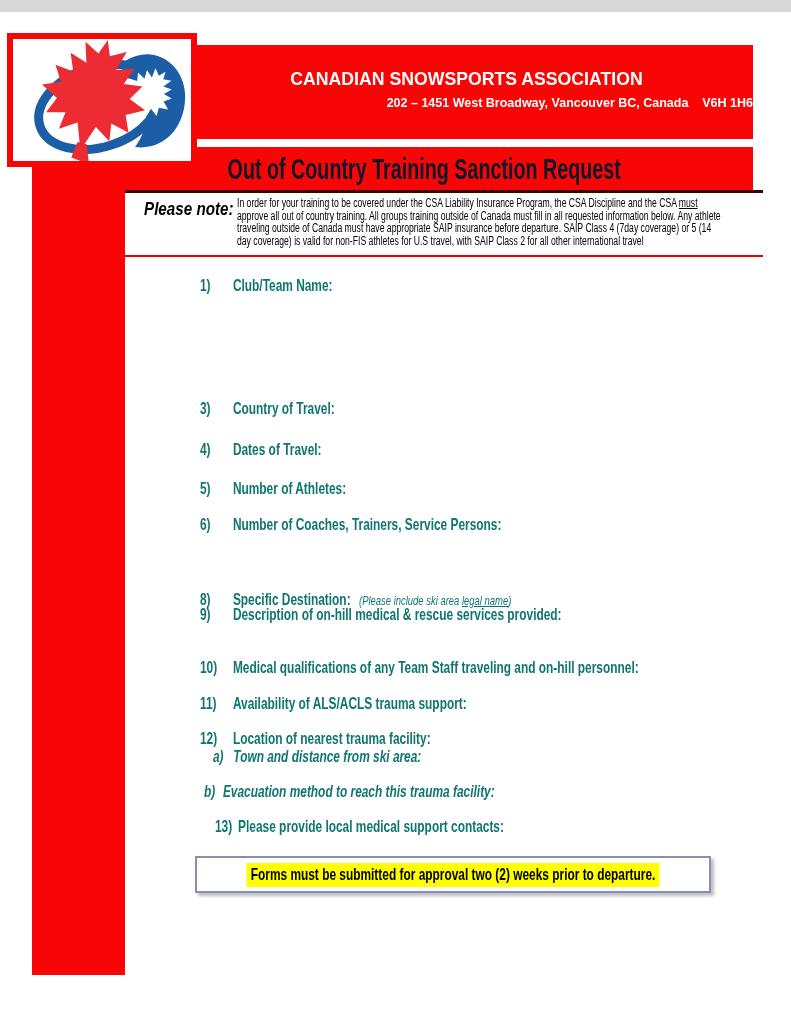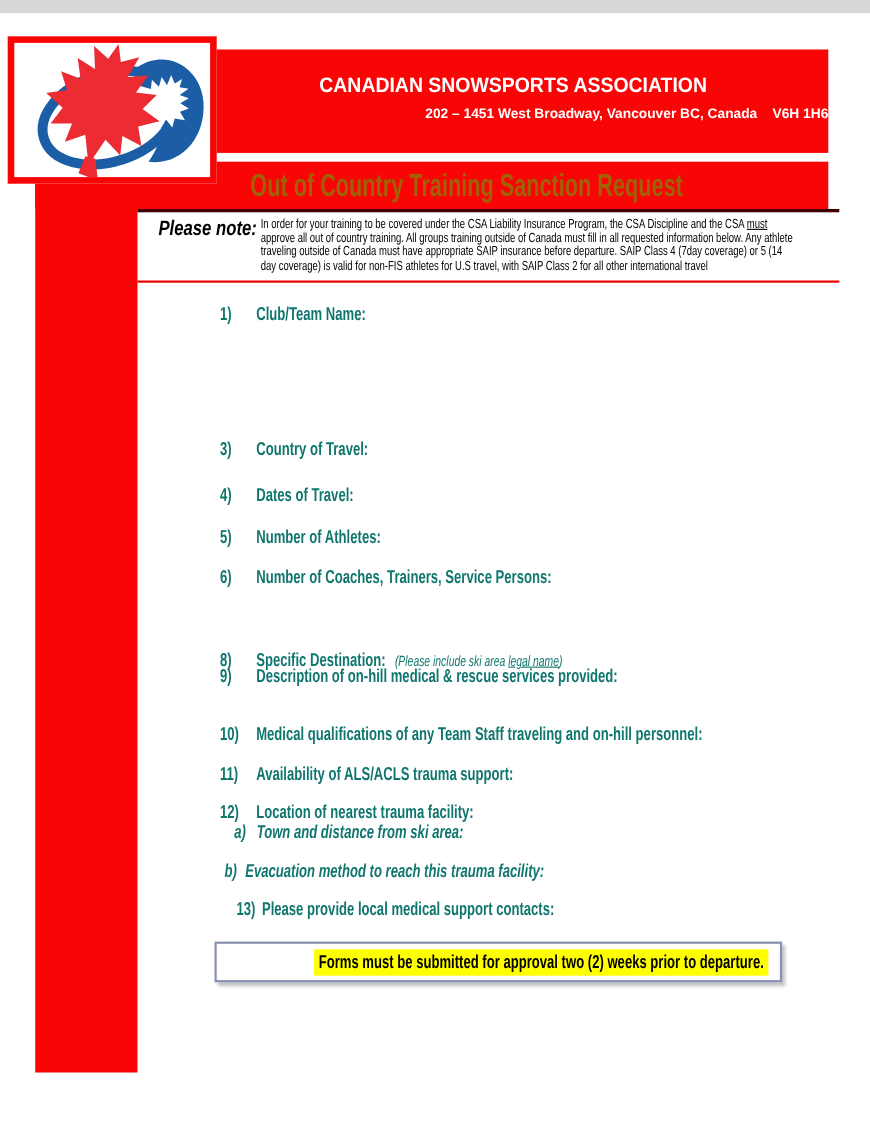--- a/index.html
+++ b/index.html
@@ -20,21 +20,21 @@
     background:#fff; border:6px solid #f90505; z-index:5;
   }
   .logo-box svg{display:block; width:100%; height:100%;}
   
   .org{position:absolute; left:180px; top:57px; width:573px; text-align:center;
        font-weight:bold; font-size:19px; line-height:20px; color:#fff; z-index:2; white-space:nowrap;}
   .org > span{display:inline-block; transform:scaleX(.93); transform-origin:50% 50%;}
   .addr{position:absolute; left:180px; top:84px; width:573px; text-align:right;
        font-weight:bold; font-size:12.5px; color:#fff; z-index:2; white-space:nowrap;}
   .title{position:absolute; left:95px; top:141px; width:658px; text-align:center; z-index:2;
-       font-weight:bold; font-size:29px; line-height:32px; color:#a16207; white-space:nowrap;}
+       font-weight:bold; font-size:29px; line-height:32px; color:#0f172a; white-space:nowrap;}
   .title > span{display:inline-block; transform:scaleX(.68); transform-origin:50% 50%;}
   
   .note-label{position:absolute; left:144px; top:186px; z-index:2;
        font-weight:bold; font-style:italic; font-size:19px; white-space:nowrap;}
   .note-label > span{display:inline-block; transform:scaleX(.8); transform-origin:0 0;}
   .note-body{position:absolute; left:237px; top:185px; width:672px; z-index:2;
        font-size:12px; line-height:12.7px; transform:scaleX(.72); transform-origin:0 0;}
   .u{text-decoration:underline;}
   
   .row{position:absolute; z-index:2; font-weight:bold; font-size:17px; line-height:21px; color:#0f766e;}
@@ -43,21 +43,21 @@
   .row .sub{margin-left:47px; white-space:nowrap;}
   .row .notei{margin-left:47px; margin-top:1px; font-weight:normal; font-style:italic;
        font-size:13.5px; line-height:17px; white-space:nowrap;}
   .row .inote{font-weight:normal; font-style:italic; font-size:13.5px; margin-left:12px;}
   .row.it{font-style:italic;}
   .n29{width:29px !important;} .n27{width:27px !important;} .n33{width:33px !important;}
   
   .footer-box{
     position:absolute; left:195px; top:844px; width:516px; height:37px; z-index:2;
     background:#fff; border:2px solid #8890b0; box-sizing:border-box;
-    display:flex; align-items:center; 
+    display:flex; align-items:center; justify-content:center;
     box-shadow:3px 3px 3px rgba(110,110,130,.45);
   }
   .footer-box .hl{
     display:inline-block; transform:scaleX(.70); transform-origin:50% 50%;
     background:#ffff00; color:#000; font-weight:bold; font-size:17px;
     padding:2px 6px; white-space:nowrap;
   }
 </style>
 </head>
 <body>

